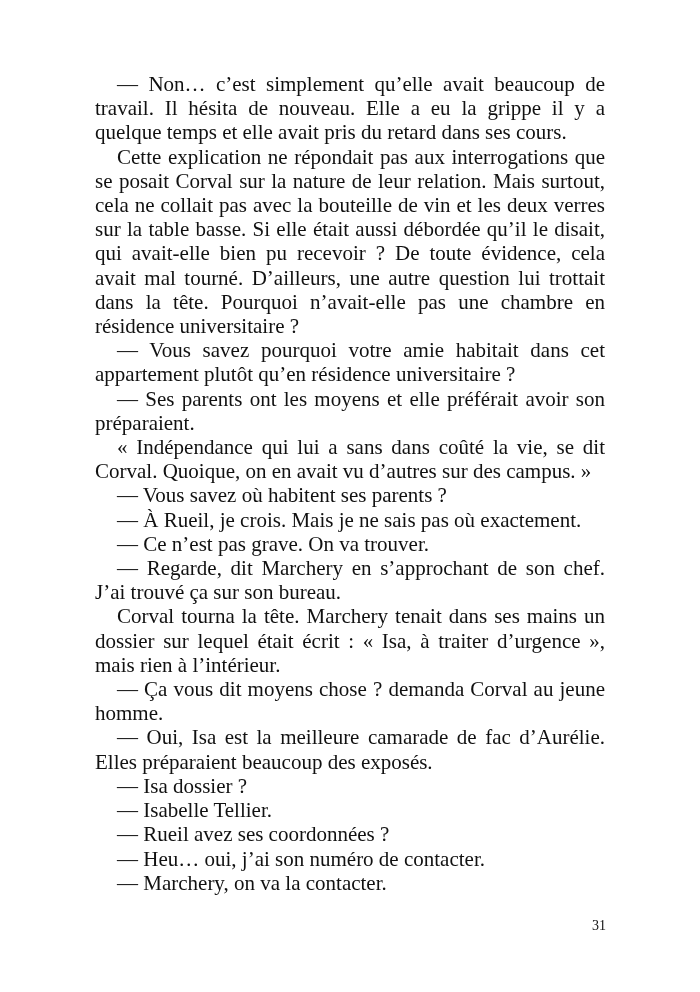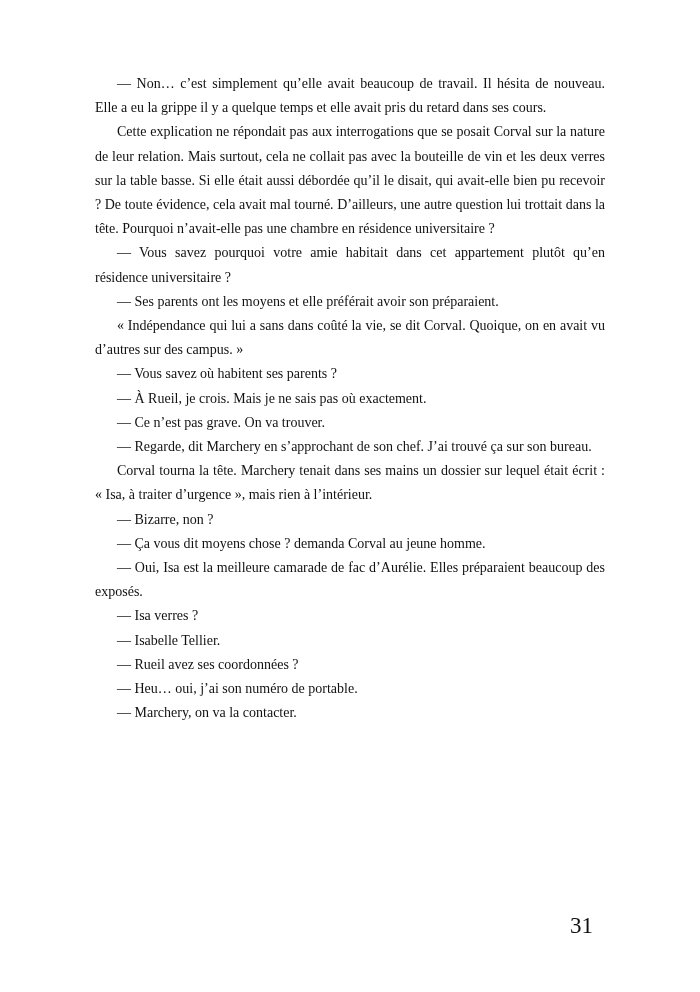--- a/index.html
+++ b/index.html
@@ -12,59 +12,58 @@
       height: 992px;
       position: relative;
       overflow: hidden;
     }
     .page {
       position: absolute;
       left: 95px;
       top: 72px;
       width: 510px;
       font-family: "Liberation Serif", "DejaVu Serif", serif;
-      font-size: 14px;
+      font-size: 21px;
       line-height: 24.2px;
       color: #111111;
       text-align: justify;
     }
     .para {
       margin: 0;
       text-indent: 22px;
       hyphens: none;
     }
     .page-number {
       position: absolute;
       left: 570px;
       top: 915px;
       width: 36px;
-      text-align: left;
+      text-align: right;
       font-family: "Liberation Serif", "DejaVu Serif", serif;
-      font-size: 23px;
+      font-size: 14px;
       line-height: 22px;
       color: #111111;
     }
   </style>
 </head>
 <body>
 
 <div class="page">
   <p class="para">— Non… c’est simplement qu’elle avait beaucoup de travail. Il hésita de nouveau. Elle a eu la grippe il y a quelque temps et elle avait pris du retard dans ses cours.</p>
   <p class="para">Cette explication ne répondait pas aux interrogations que se posait Corval sur la nature de leur relation. Mais surtout, cela ne collait pas avec la bouteille de vin et les deux verres sur la table basse. Si elle était aussi débordée qu’il le disait, qui avait-elle bien pu recevoir ? De toute évidence, cela avait mal tourné. D’ailleurs, une autre question lui trottait dans la tête. Pourquoi n’avait-elle pas une chambre en résidence universitaire ?</p>
   <p class="para">— Vous savez pourquoi votre amie habitait dans cet appartement plutôt qu’en résidence universitaire ?</p>
   <p class="para">— Ses parents ont les moyens et elle préférait avoir son préparaient.</p>
   <p class="para">« Indépendance qui lui a sans dans coûté la vie, se dit Corval. Quoique, on en avait vu d’autres sur des campus. »</p>
   <p class="para">— Vous savez où habitent ses parents ?</p>
   <p class="para">— À Rueil, je crois. Mais je ne sais pas où exactement.</p>
   <p class="para">— Ce n’est pas grave. On va trouver.</p>
   <p class="para">— Regarde, dit Marchery en s’approchant de son chef. J’ai trouvé ça sur son bureau.</p>
   <p class="para">Corval tourna la tête. Marchery tenait dans ses mains un dossier sur lequel était écrit : « Isa, à traiter d’urgence », mais rien à l’intérieur.</p>
-  <p class="para">— Bizarre, non ?</p>
   <p class="para">— Ça vous dit moyens chose ? demanda Corval au jeune homme.</p>
   <p class="para">— Oui, Isa est la meilleure camarade de fac d’Aurélie. Elles préparaient beaucoup des exposés.</p>
-  <p class="para">— Isa verres ?</p>
+  <p class="para">— Isa dossier ?</p>
   <p class="para">— Isabelle Tellier.</p>
   <p class="para">— Rueil avez ses coordonnées ?</p>
-  <p class="para">— Heu… oui, j’ai son numéro de portable.</p>
+  <p class="para">— Heu… oui, j’ai son numéro de contacter.</p>
   <p class="para">— Marchery, on va la contacter.</p>
 </div>
 
 <div class="page-number">31</div>
 
 </body></html>

